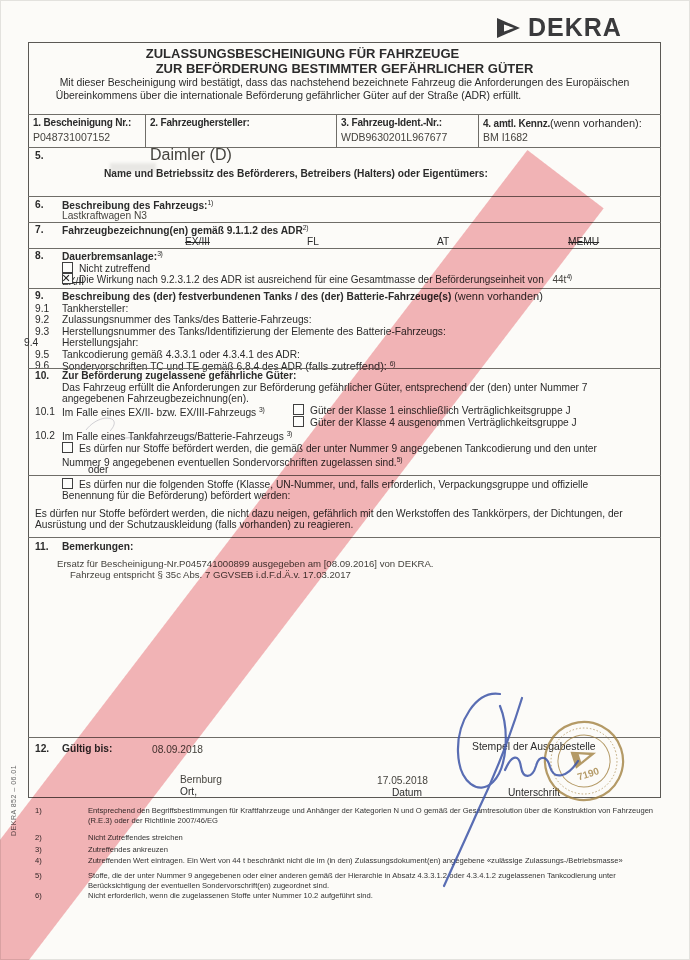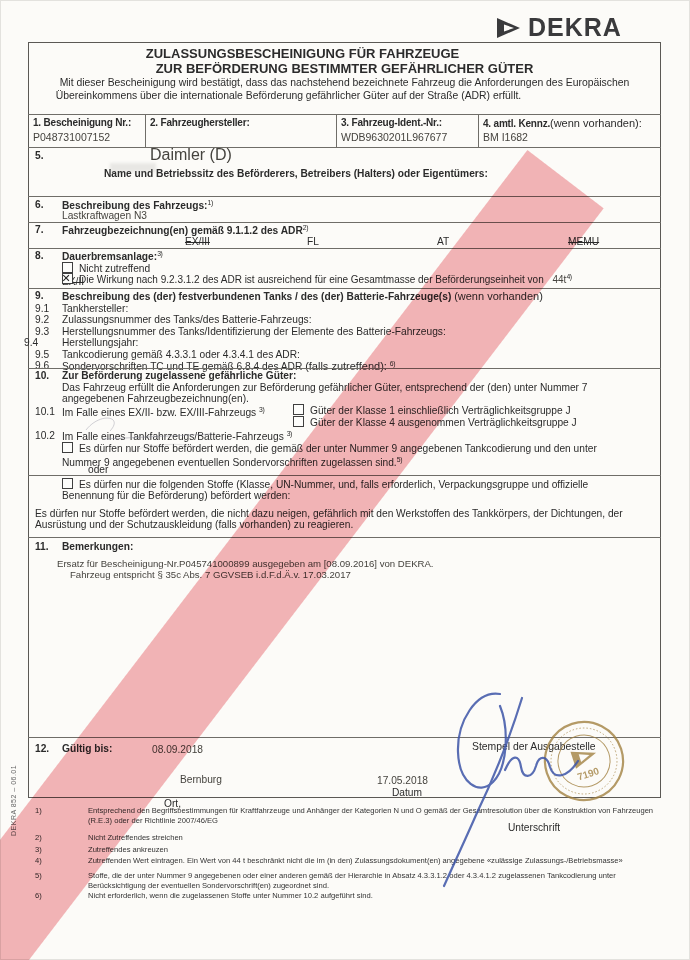--- a/index.html
+++ b/index.html
@@ -145,24 +145,24 @@
   <div class="abs b" style="left:62px;top:541px;">Bemerkungen:</div>
   <div class="abs mono" style="left:57px;top:558px;font-size:9.6px;">Ersatz für Bescheinigung-Nr.P045741000899 ausgegeben am [08.09.2016] von DEKRA.</div>
   <div class="abs mono" style="left:57px;top:569px;font-size:9.6px;margin-left:13px;">Fahrzeug entspricht § 35c Abs. 7 GGVSEB i.d.F.d.Ä.v. 17.03.2017</div>
 
   <div class="hline" style="top:737px;"></div>
   <div class="abs b" style="left:35px;top:743px;">12.</div>
   <div class="abs b" style="left:62px;top:743px;">Gültig bis:</div>
   <div class="abs mono" style="left:152px;top:744px;font-size:10.2px;">08.09.2018</div>
   <div class="abs" style="left:472px;top:741px;font-size:10.4px;">Stempel der Ausgabestelle</div>
   <div class="abs mono" style="left:180px;top:774px;font-size:10.2px;">Bernburg</div>
-  <div class="abs" style="left:164px;top:786px;margin-top:12px;">Ort,</div>
+  <div class="abs" style="left:180px;top:786px;">Ort,</div>
   <div class="abs mono" style="left:377px;top:775px;font-size:10.2px;">17.05.2018</div>
   <div class="abs" style="left:392px;top:787px;">Datum</div>
-  <div class="abs" style="left:508px;top:822px;">Unterschrift</div>
+  <div class="abs" style="left:508px;top:787px;">Unterschrift</div>
 
   <div class="footnote-num" style="top:806px;">1)</div>
   <div class="footnote-text" style="top:806px;">Entsprechend den Begriffsbestimmungen für Kraftfahrzeuge und Anhänger der Kategorien N und O gemäß der Gesamtresolution über die Konstruktion von Fahrzeugen (R.E.3) oder der Richtlinie 2007/46/EG</div>
   <div class="footnote-num" style="top:833px;">2)</div>
   <div class="footnote-text" style="top:833px;">Nicht Zutreffendes streichen</div>
   <div class="footnote-num" style="top:845px;">3)</div>
   <div class="footnote-text" style="top:845px;">Zutreffendes ankreuzen</div>
   <div class="footnote-num" style="top:856px;">4)</div>
   <div class="footnote-text" style="top:856px;">Zutreffenden Wert eintragen. Ein Wert von 44 t beschränkt nicht die im (in den) Zulassungsdokument(en) angegebene «zulässige Zulassungs-/Betriebsmasse»</div>
   <div class="footnote-num" style="top:871px;">5)</div>

